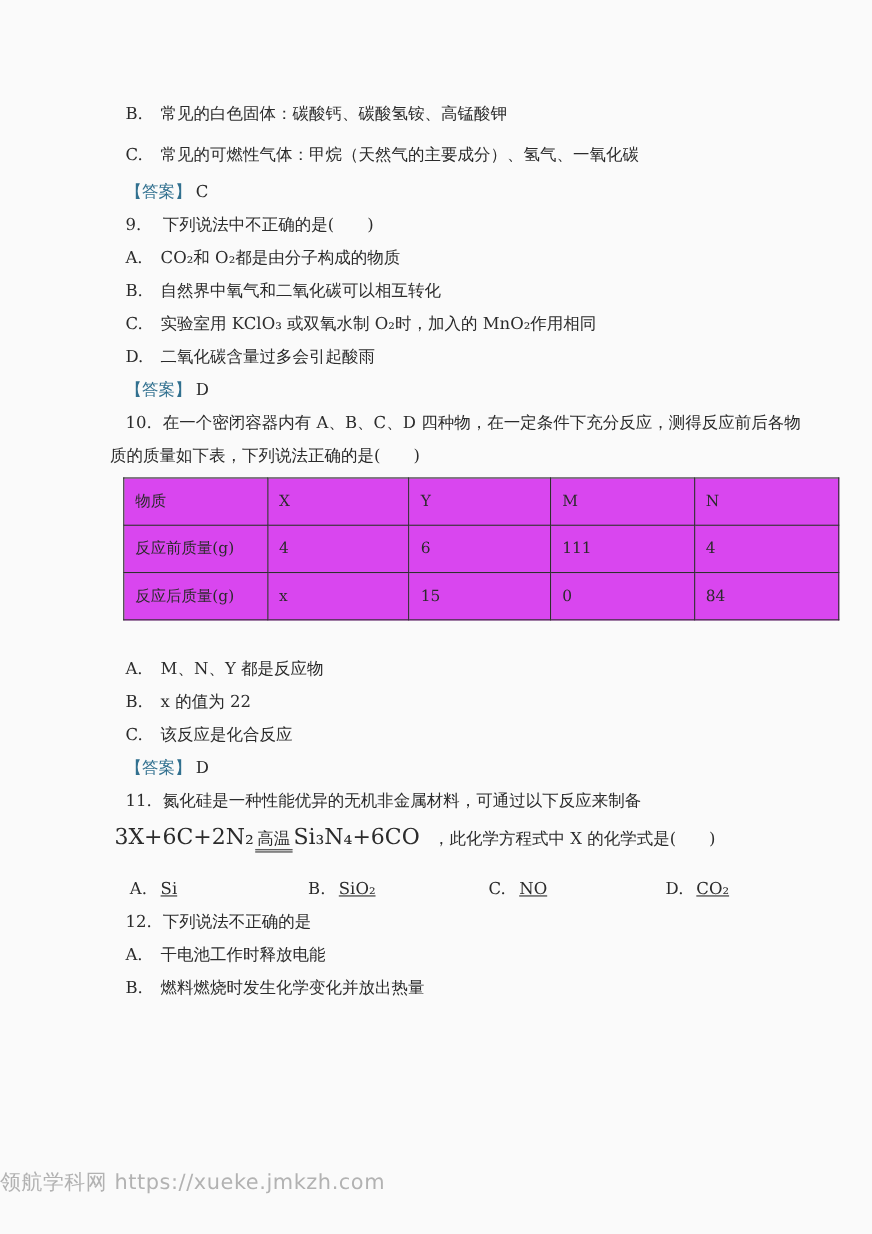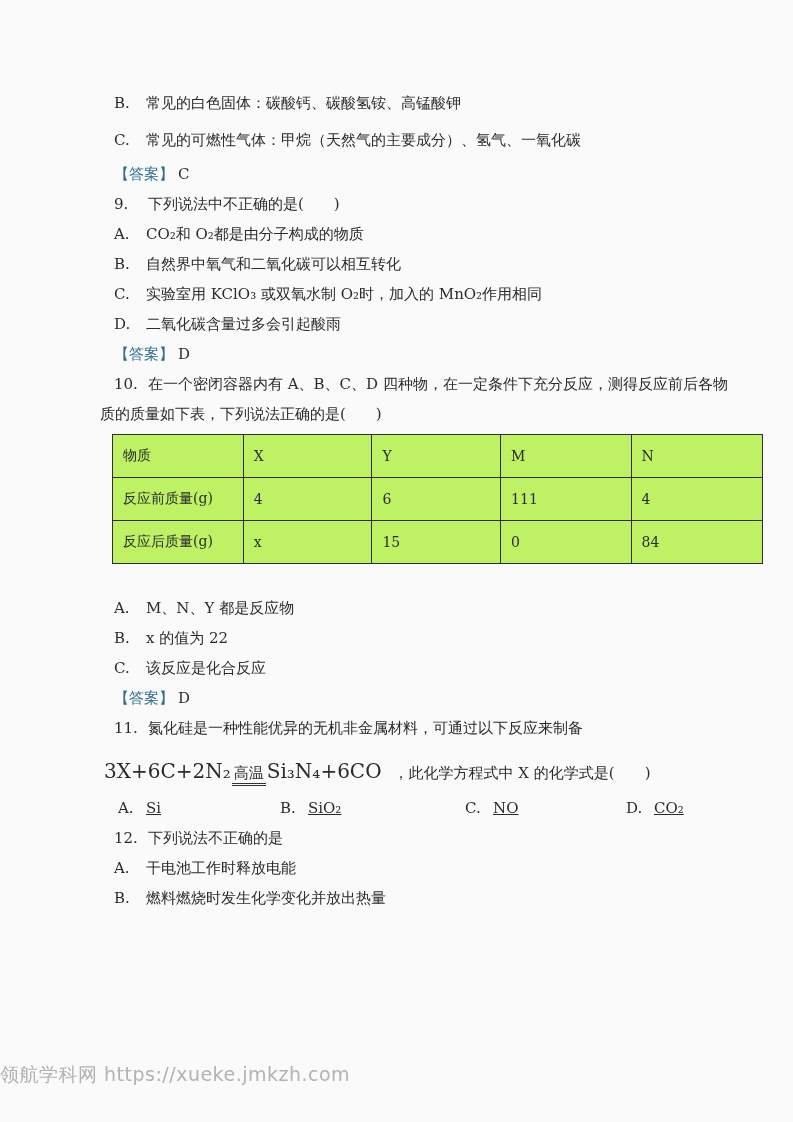--- a/index.html
+++ b/index.html
@@ -30,45 +30,45 @@
     border-collapse: collapse;
     table-layout: fixed;
     margin: 5px 0 29px 12px;
   }
   .mass-table td {
     border: 1px solid #2f2f2f;
     height: 42px;
     font-size: 14px;
     padding: 0 0 0 10px;
     vertical-align: middle;
-    background: #bef264;
+    background: #d946ef;
   }
   .col0 { width: 131px; } .col1 { width: 130px; } .col2 { width: 129px; }
   .col3 { width: 130px; } .col4 { width: 132px; }
 
   
   .equation-line {
-    height: 42px; line-height: 56px;
+    height: 42px; line-height: 34px;
     padding-left: 4px;
     white-space: nowrap;
   }
   .equation-main { font-size: 20px; }
   .equation-condition {
     font-size: 15px;
     border-bottom: 3px double #333;
     padding: 0 2px 1px 2px;
     margin: 0 1px;
   }
   .equation-suffix { font-size: 15px; margin-left: 12px; }
 
   
   .inline-options { padding-left: 18px; }
   .inline-opt { display: inline-block; text-decoration: underline; }
   .inline-opt .opt-label { min-width: 28px; }
-  .w1 { width: 162px; } .w2 { width: 164px; } .w3 { width: 161px; margin-left: 21px; }
+  .w1 { width: 162px; } .w2 { width: 164px; } .w3 { width: 161px; }
 
   .eq-margin-bottom { margin-bottom: 8px; }
 
   .watermark {
     position: absolute;
     top: 1062px; left: 0; right: 0;
     font-family: "DejaVu Sans", "Liberation Sans", sans-serif;
     font-size: 19px;
     color: #b2b2b2;
     letter-spacing: 0.5px;

